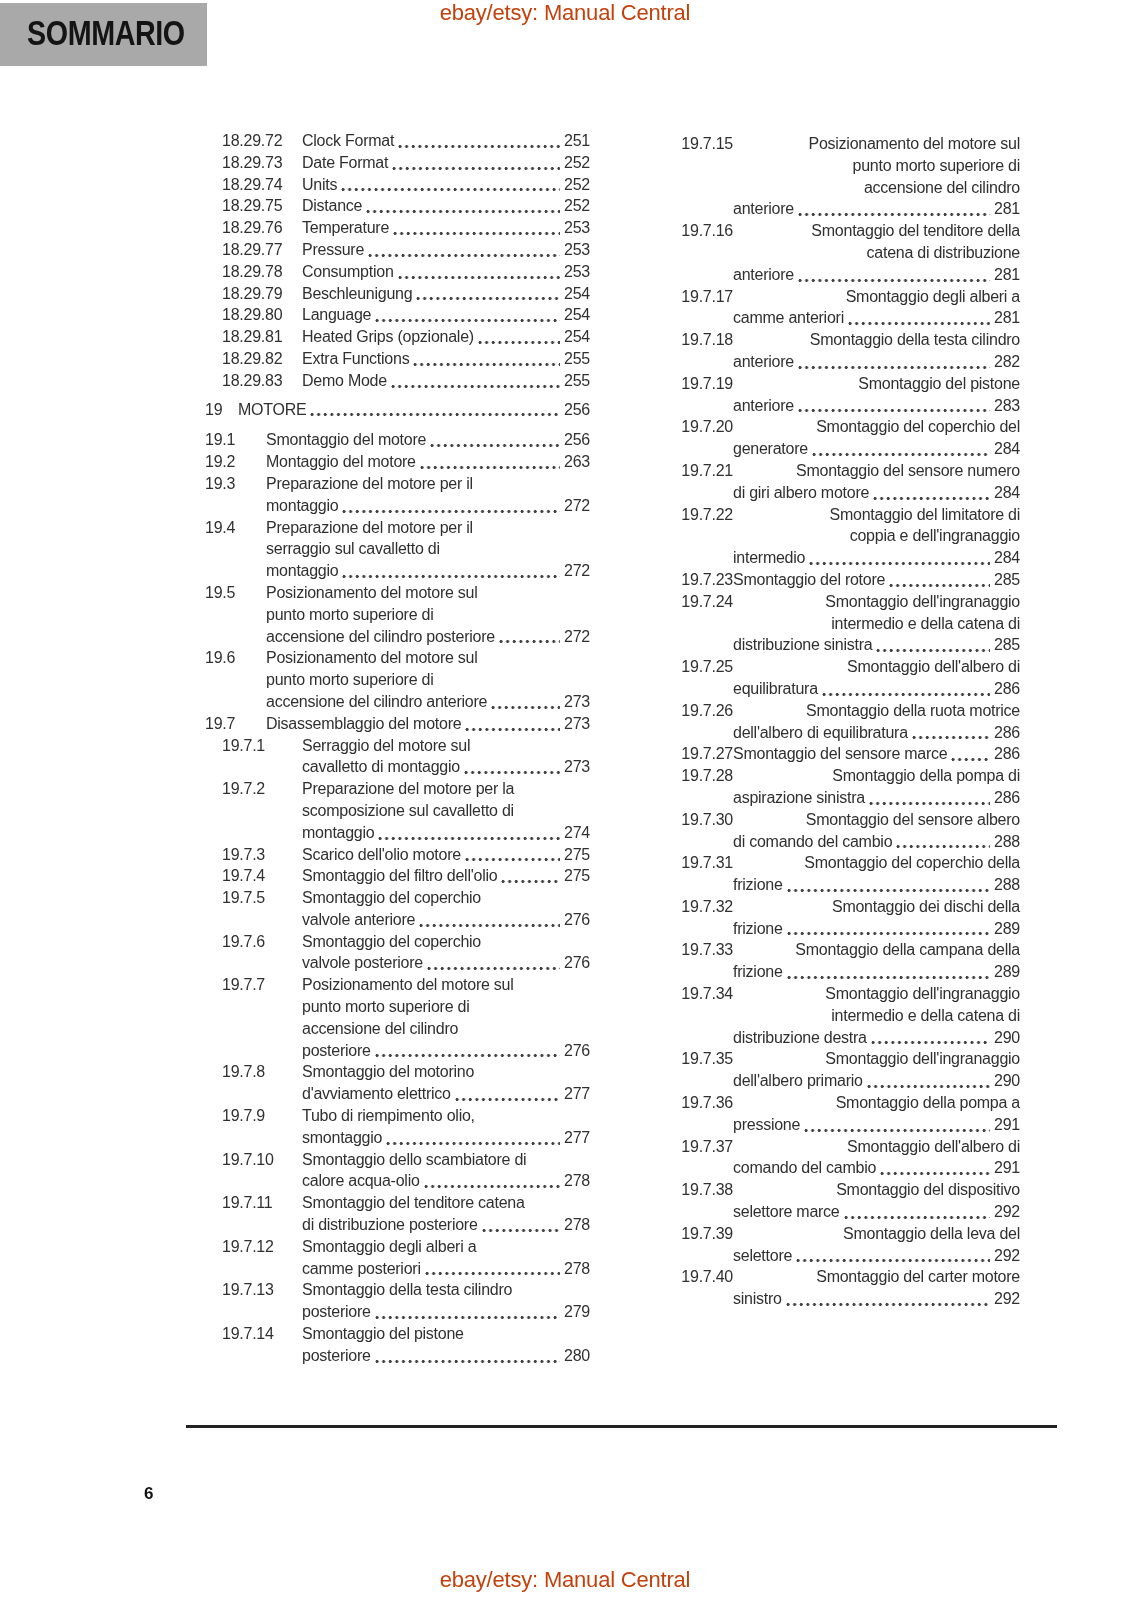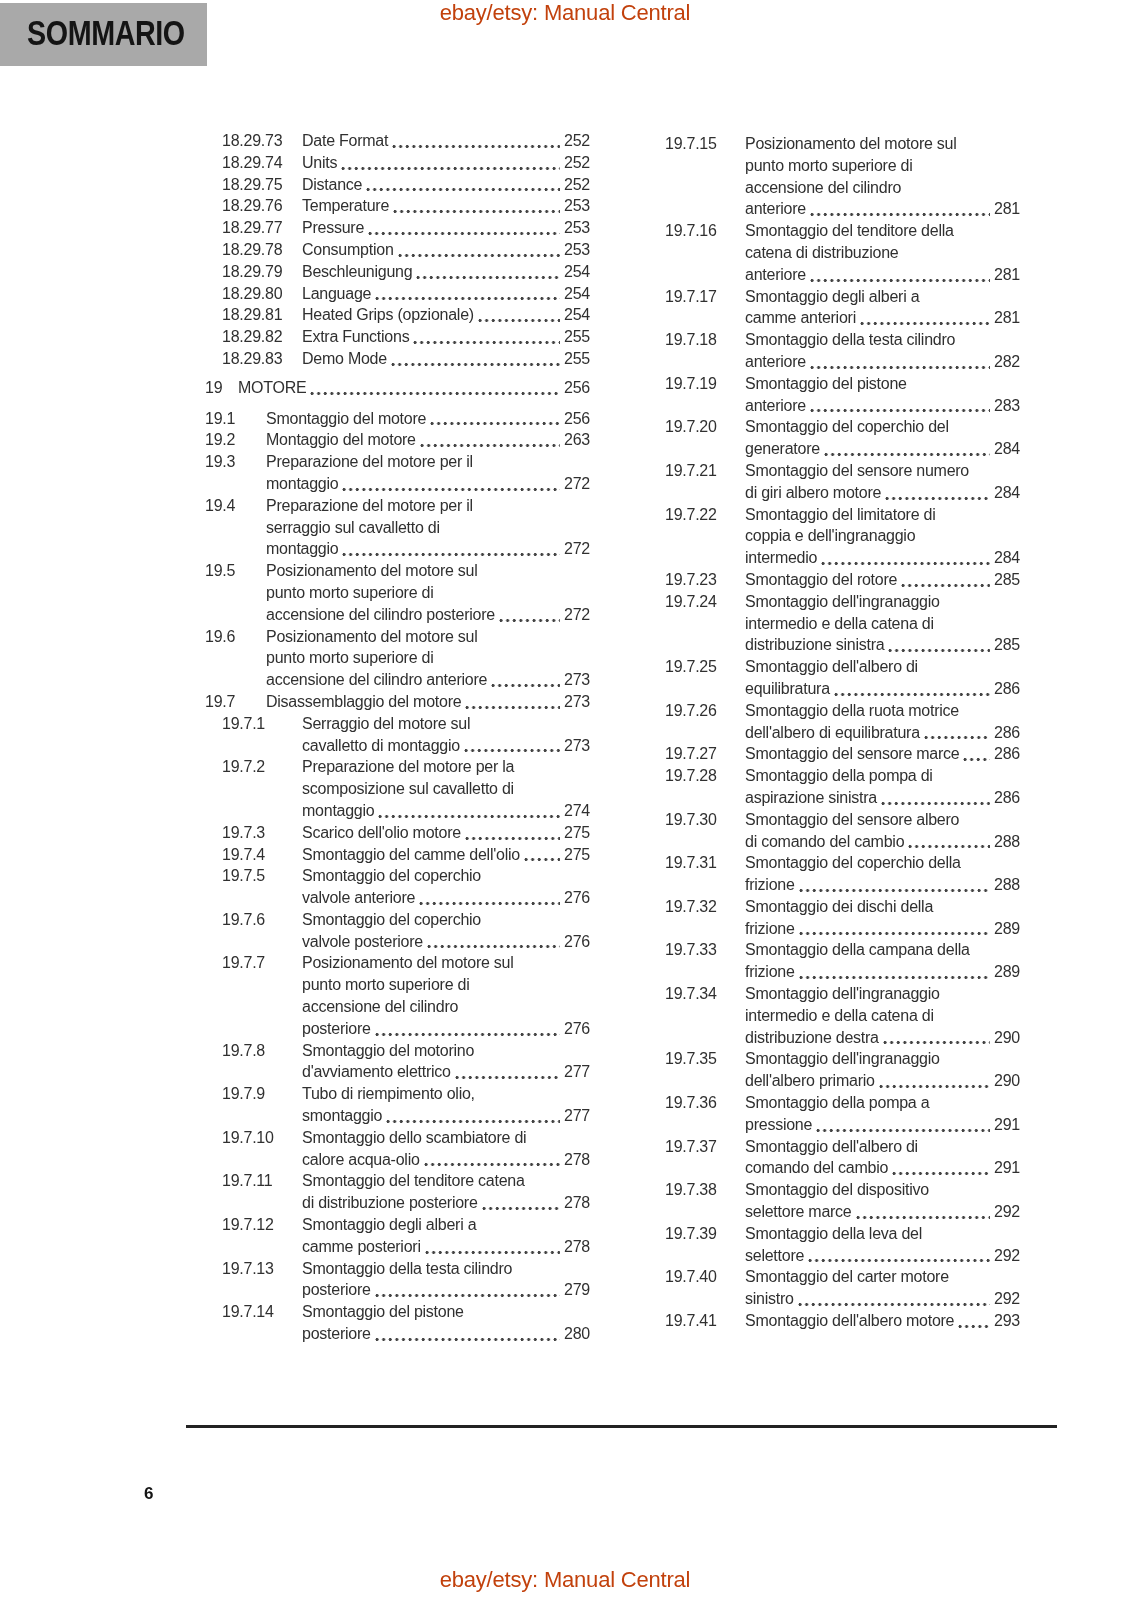--- a/index.html
+++ b/index.html
@@ -43,21 +43,21 @@
   .entry { display:flex; align-items:flex-start; }
   .entry .num { flex:0 0 auto; }
   .entry .body { flex:1 1 auto; min-width:0; }
 
   .lv0 { margin:7px 0 9px 16px; }
   .lv0 .num { width:33px; }
   .lv1 { margin-left:16px; }
   .lv1 .num { width:61px; }
   .lv2 { margin-left:33px; }
   .lv2 .num { width:80px; }
-  .col.right .lv2 { margin-left:12px; }
+  .col.right .lv2 { margin-left:0;text-align:right; }
 
   .tline {
     font-size:16px; line-height:21.8px;
     letter-spacing:-0.25px; white-space:nowrap;
   }
   .tline.last { display:flex; align-items:baseline; }
   .tline.last .txt { flex:0 0 auto; }
   .leader {
     flex:1 1 auto; min-width:8px;
     align-self:flex-end;
@@ -84,20 +84,30 @@
 <div class="page">
 
   <div class="doc-label top">ebay/etsy: Manual Central</div>
 
   <div class="tab">
     <span class="tab-text">SOMMARIO</span>
   </div>
 
   <div class="col left" id="col-left">
       <div class="entry lv2">
+        <span class="num tline">18.29.72</span>
+        <div class="body">
+          <div class="tline last">
+            <span class="txt">Clock Format</span>
+            <span class="leader"></span>
+            <span class="pg">251</span>
+          </div>
+        </div>
+      </div>
+      <div class="entry lv2">
         <span class="num tline">18.29.73</span>
         <div class="body">
           <div class="tline last">
             <span class="txt">Date Format</span>
             <span class="leader"></span>
             <span class="pg">252</span>
           </div>
         </div>
       </div>
       <div class="entry lv2">
@@ -317,21 +327,21 @@
             <span class="txt">Scarico dell'olio motore</span>
             <span class="leader"></span>
             <span class="pg">275</span>
           </div>
         </div>
       </div>
       <div class="entry lv2">
         <span class="num tline">19.7.4</span>
         <div class="body">
           <div class="tline last">
-            <span class="txt">Smontaggio del camme dell'olio</span>
+            <span class="txt">Smontaggio del filtro dell'olio</span>
             <span class="leader"></span>
             <span class="pg">275</span>
           </div>
         </div>
       </div>
       <div class="entry lv2">
         <span class="num tline">19.7.5</span>
         <div class="body">
           <div class="tline">Smontaggio del coperchio</div>
           <div class="tline last">
@@ -716,29 +726,19 @@
         <span class="num tline">19.7.40</span>
         <div class="body">
           <div class="tline">Smontaggio del carter motore</div>
           <div class="tline last">
             <span class="txt">sinistro</span>
             <span class="leader"></span>
             <span class="pg">292</span>
           </div>
         </div>
       </div>
-      <div class="entry lv2">
-        <span class="num tline">19.7.41</span>
-        <div class="body">
-          <div class="tline last">
-            <span class="txt">Smontaggio dell'albero motore</span>
-            <span class="leader"></span>
-            <span class="pg">293</span>
-          </div>
-        </div>
-      </div>
     </div>
 
   <div class="rule"></div>
   <div class="folio">6</div>
   <div class="doc-label bottom">ebay/etsy: Manual Central</div>
 
 </div>
 
 </body></html>

